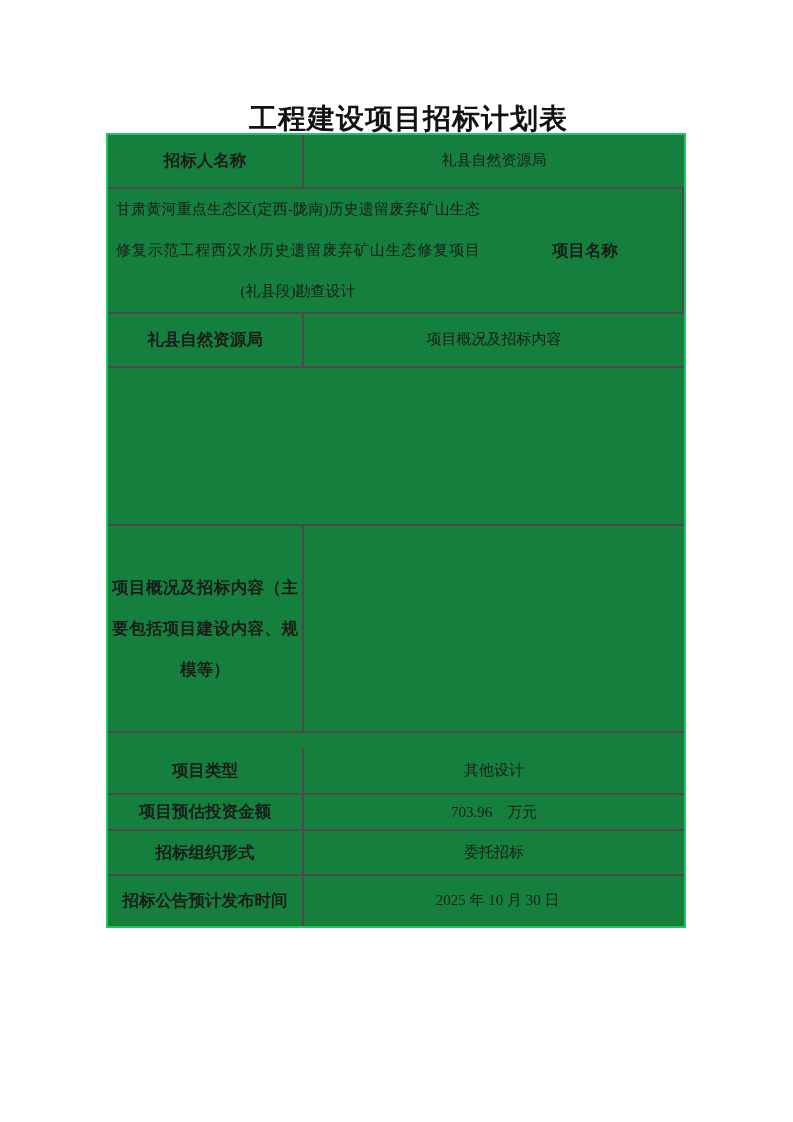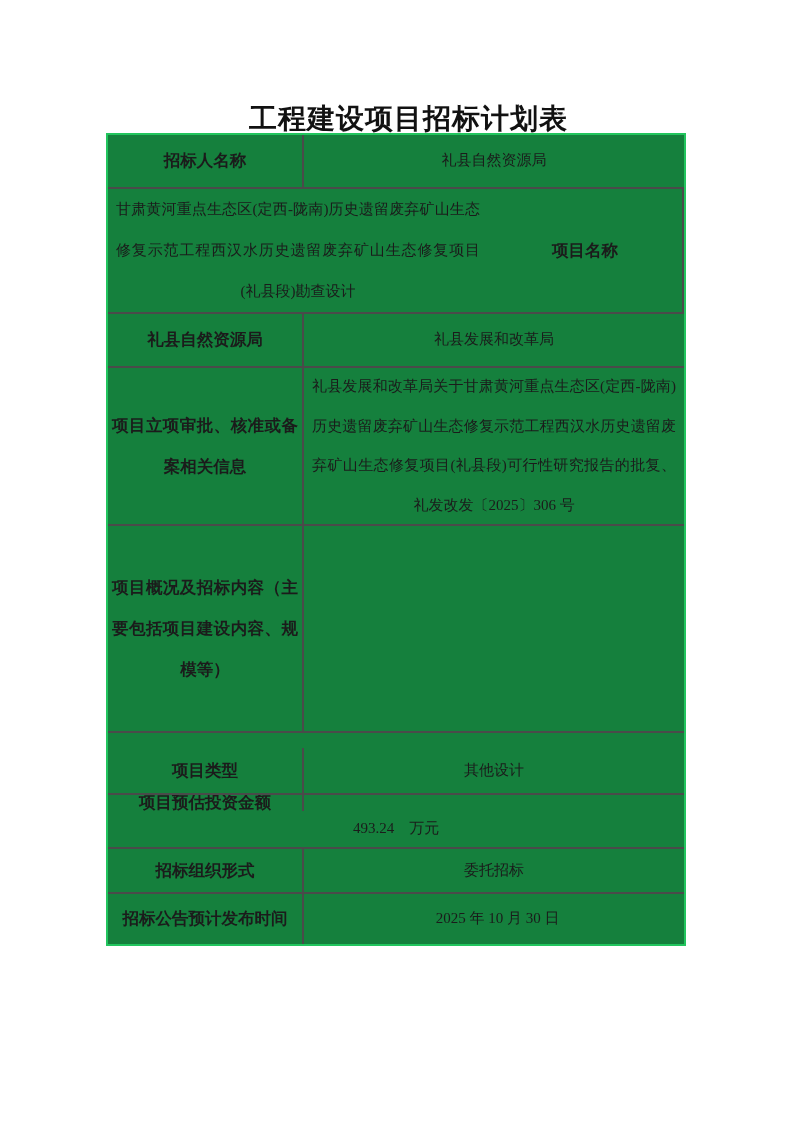--- a/index.html
+++ b/index.html
@@ -72,21 +72,21 @@
     text-align-last:center;
     line-height:1.55;
   }
   
   .r0{height:54px;}
   .r1{height:125px;}
   .r2{height:54px;}
   .r3{height:158px;}
   .r4{height:207px;}
   .r5{height:47px;margin-top:15px;}
-  .r6{height:54px;flex-direction:column;}
+  .r6{height:36px;}
   .r7{height:45px;}
   .r8{height:48px;}
   .r9{height:50px;}
   
   .r1 .cell-value span{line-height:41px;}
   .r3 .cell-value span{line-height:39.5px;}
   .r4 .cell-value span{line-height:41px;}
   .r3 .cell-label span,
   .r4 .cell-label span{line-height:41px;}
 </style>
@@ -116,31 +116,25 @@
       <div class="cell cell-label">
           <span>项目名称</span>
         </div>
     </div>
 
     <div class="trow r2">
       <div class="cell cell-label">
           <span>礼县自然资源局</span>
         </div>
       <div class="cell cell-value">
-          <span>礼县发展和改革局</span>
+          <span>项目概况及招标内容</span>
         </div>
     </div>
 
     <div class="trow r3">
-      <div class="cell cell-label">
-          <span>项目立项审批、核准或备案相关信息</span>
-        </div>
-      <div class="cell cell-value">
-          <span>礼县发展和改革局关于甘肃黄河重点生态区(定西-陇南)历史遗留废弃矿山生态修复示范工程西汉水历史遗留废弃矿山生态修复项目(礼县段)可行性研究报告的批复、礼发改发〔2025〕306 号</span>
-        </div>
     </div>
 
     <div class="trow r4">
       <div class="cell cell-label">
           <span>项目概况及招标内容（主要包括项目建设内容、规模等）</span>
         </div>
     </div>
 
     <div class="trow r5">
       <div class="cell cell-label">
@@ -149,21 +143,21 @@
       <div class="cell cell-value">
           <span>其他设计</span>
         </div>
     </div>
 
     <div class="trow r6">
       <div class="cell cell-label">
           <span>项目预估投资金额</span>
         </div>
       <div class="cell cell-value">
-          <span>493.24　万元</span>
+          <span>703.96　万元</span>
         </div>
     </div>
 
     <div class="trow r7">
       <div class="cell cell-label">
           <span>招标组织形式</span>
         </div>
       <div class="cell cell-value">
           <span>委托招标</span>
         </div>

